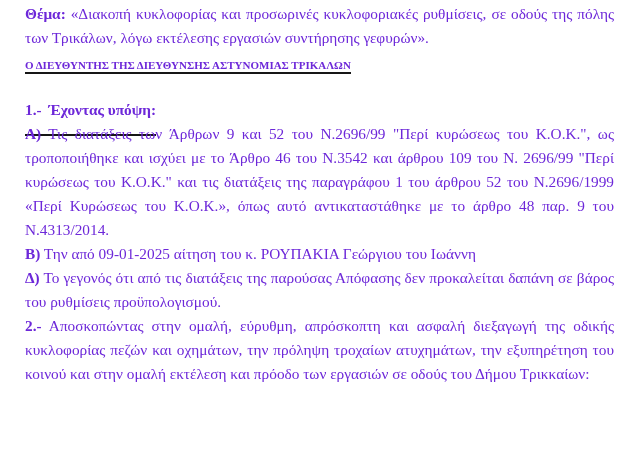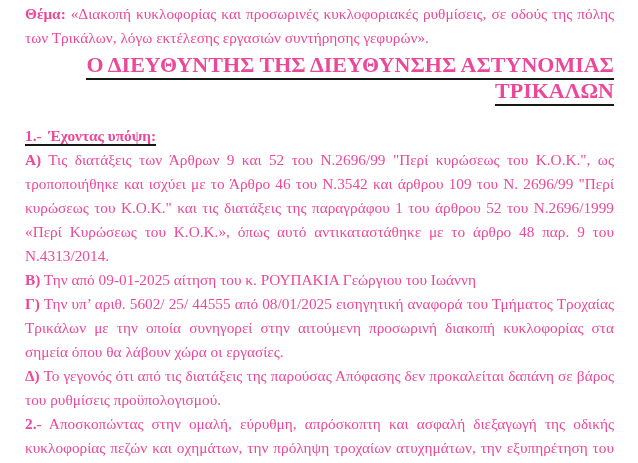--- a/index.html
+++ b/index.html
@@ -10,50 +10,50 @@
   .page {
     position: relative;
     width: 638px;
     height: 463px;
     background: #ffffff;
     box-sizing: border-box;
     padding: 2px 24px 0 25px;
     font-family: "Liberation Serif", "DejaVu Serif", serif;
     font-size: 15.3px;
     line-height: 24px;
-    color: #ec4899;
+    color: #6d28d9;
     overflow: hidden;
     -webkit-font-smoothing: antialiased;
   }
   .para {
     margin: 0;
     text-align: justify;
   }
   .para .lead {
     font-weight: bold;
   }
   .heading {
     margin: 2px 0 0 0;
-    text-align: right;
-    font-size: 22px;
+    text-align: left;
+    font-size: 11px;
     line-height: 26px;
     font-weight: bold;
   }
   .heading .u {
     border-bottom: 2px solid #161616;
     padding-bottom: 1px;
   }
   .sec-title {
     margin: 20px 0 0 0;
     text-align: left;
     font-weight: bold;
   }
   .sec-title .u {
     border-bottom: 2px solid #161616;
-    padding-bottom: 0px;
+    padding-bottom: 16px;
     margin-top: 32px;
   }
   .sec-title .num {
     margin-right: 7px;
   }
 </style>
 </head>
 <body>
 
 <div class="page">
@@ -61,19 +61,18 @@
   <p class="para"><span class="lead">Θέμα:</span> <span>«Διακοπή κυκλοφορίας  και προσωρινές κυκλοφοριακές ρυθμίσεις, σε οδούς της πόλης των Τρικάλων, λόγω εκτέλεσης εργασιών συντήρησης γεφυρών».</span></p>
 
   <p class="heading"><span class="u">Ο ΔΙΕΥΘΥΝΤΗΣ ΤΗΣ ΔΙΕΥΘΥΝΣΗΣ ΑΣΤΥΝΟΜΙΑΣ ΤΡΙΚΑΛΩΝ</span></p>
 
   <p class="sec-title"><span class="u"><span class="num">1.-</span><span>Έχοντας υπόψη:</span></span></p>
 
   <p class="para"><span class="lead">Α)</span> <span>Τις διατάξεις των Άρθρων 9 και 52 του Ν.2696/99 "Περί κυρώσεως του Κ.Ο.Κ.", ως τροποποιήθηκε και ισχύει με το Άρθρο 46 του Ν.3542 και άρθρου 109 του Ν. 2696/99 "Περί κυρώσεως του Κ.Ο.Κ." και τις διατάξεις της παραγράφου 1 του άρθρου 52 του Ν.2696/1999 «Περί Κυρώσεως του Κ.Ο.Κ.», όπως αυτό αντικαταστάθηκε με το άρθρο 48 παρ. 9 του Ν.4313/2014.</span></p>
 
   <p class="para"><span class="lead">Β)</span> <span>Την από 09-01-2025 αίτηση του κ. ΡΟΥΠΑΚΙΑ Γεώργιου του Ιωάννη</span></p>
 
-  <p class="para"><span class="lead">Γ)</span> <span>Την υπ’ αριθ. 5602/ 25/ 44555 από 08/01/2025 εισηγητική αναφορά του Τμήματος Τροχαίας Τρικάλων με την οποία συνηγορεί στην αιτούμενη προσωρινή διακοπή κυκλοφορίας στα σημεία όπου θα λάβουν χώρα οι εργασίες.</span></p>
 
   <p class="para"><span class="lead">Δ)</span> <span>Το γεγονός ότι από τις διατάξεις της παρούσας Απόφασης δεν προκαλείται δαπάνη σε βάρος του ρυθμίσεις προϋπολογισμού.</span></p>
 
   <p class="para"><span class="lead">2.-</span> <span>Αποσκοπώντας στην ομαλή, εύρυθμη, απρόσκοπτη και ασφαλή διεξαγωγή της οδικής κυκλοφορίας πεζών και οχημάτων, την πρόληψη τροχαίων ατυχημάτων, την εξυπηρέτηση του κοινού και στην ομαλή εκτέλεση και πρόοδο των εργασιών σε οδούς του Δήμου Τρικκαίων:</span></p>
 
 </div>
 
 </body></html>

